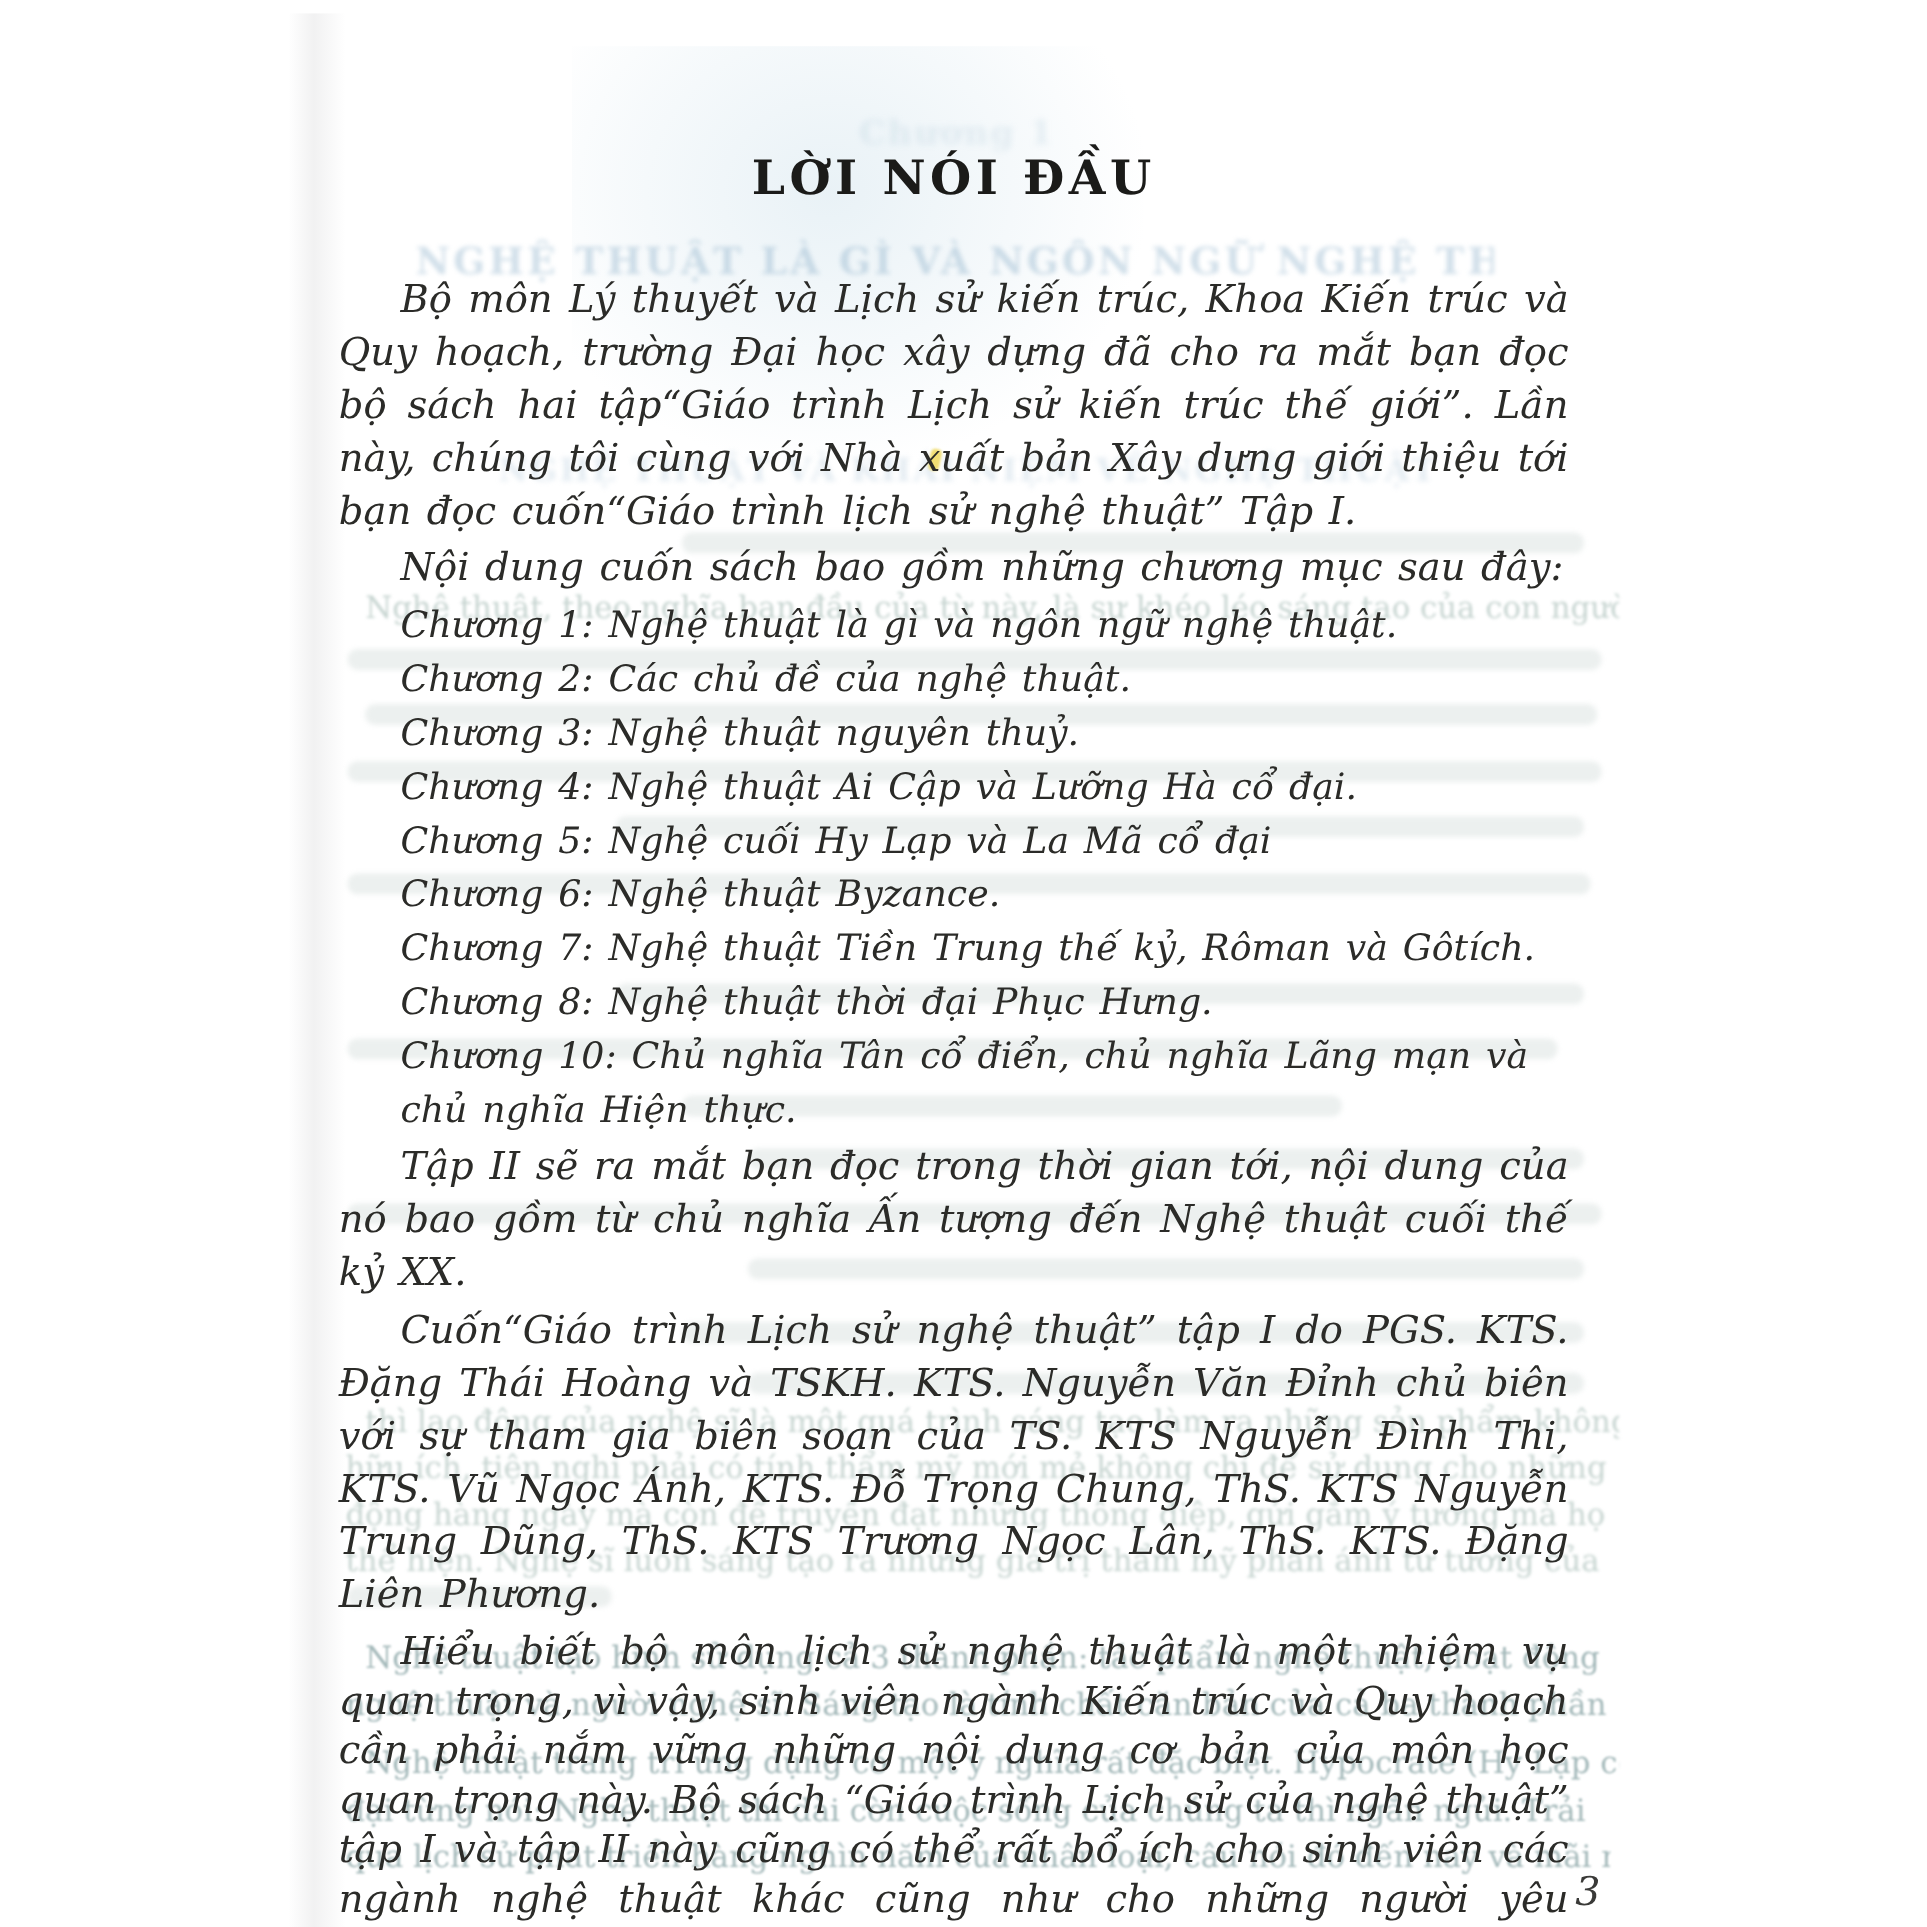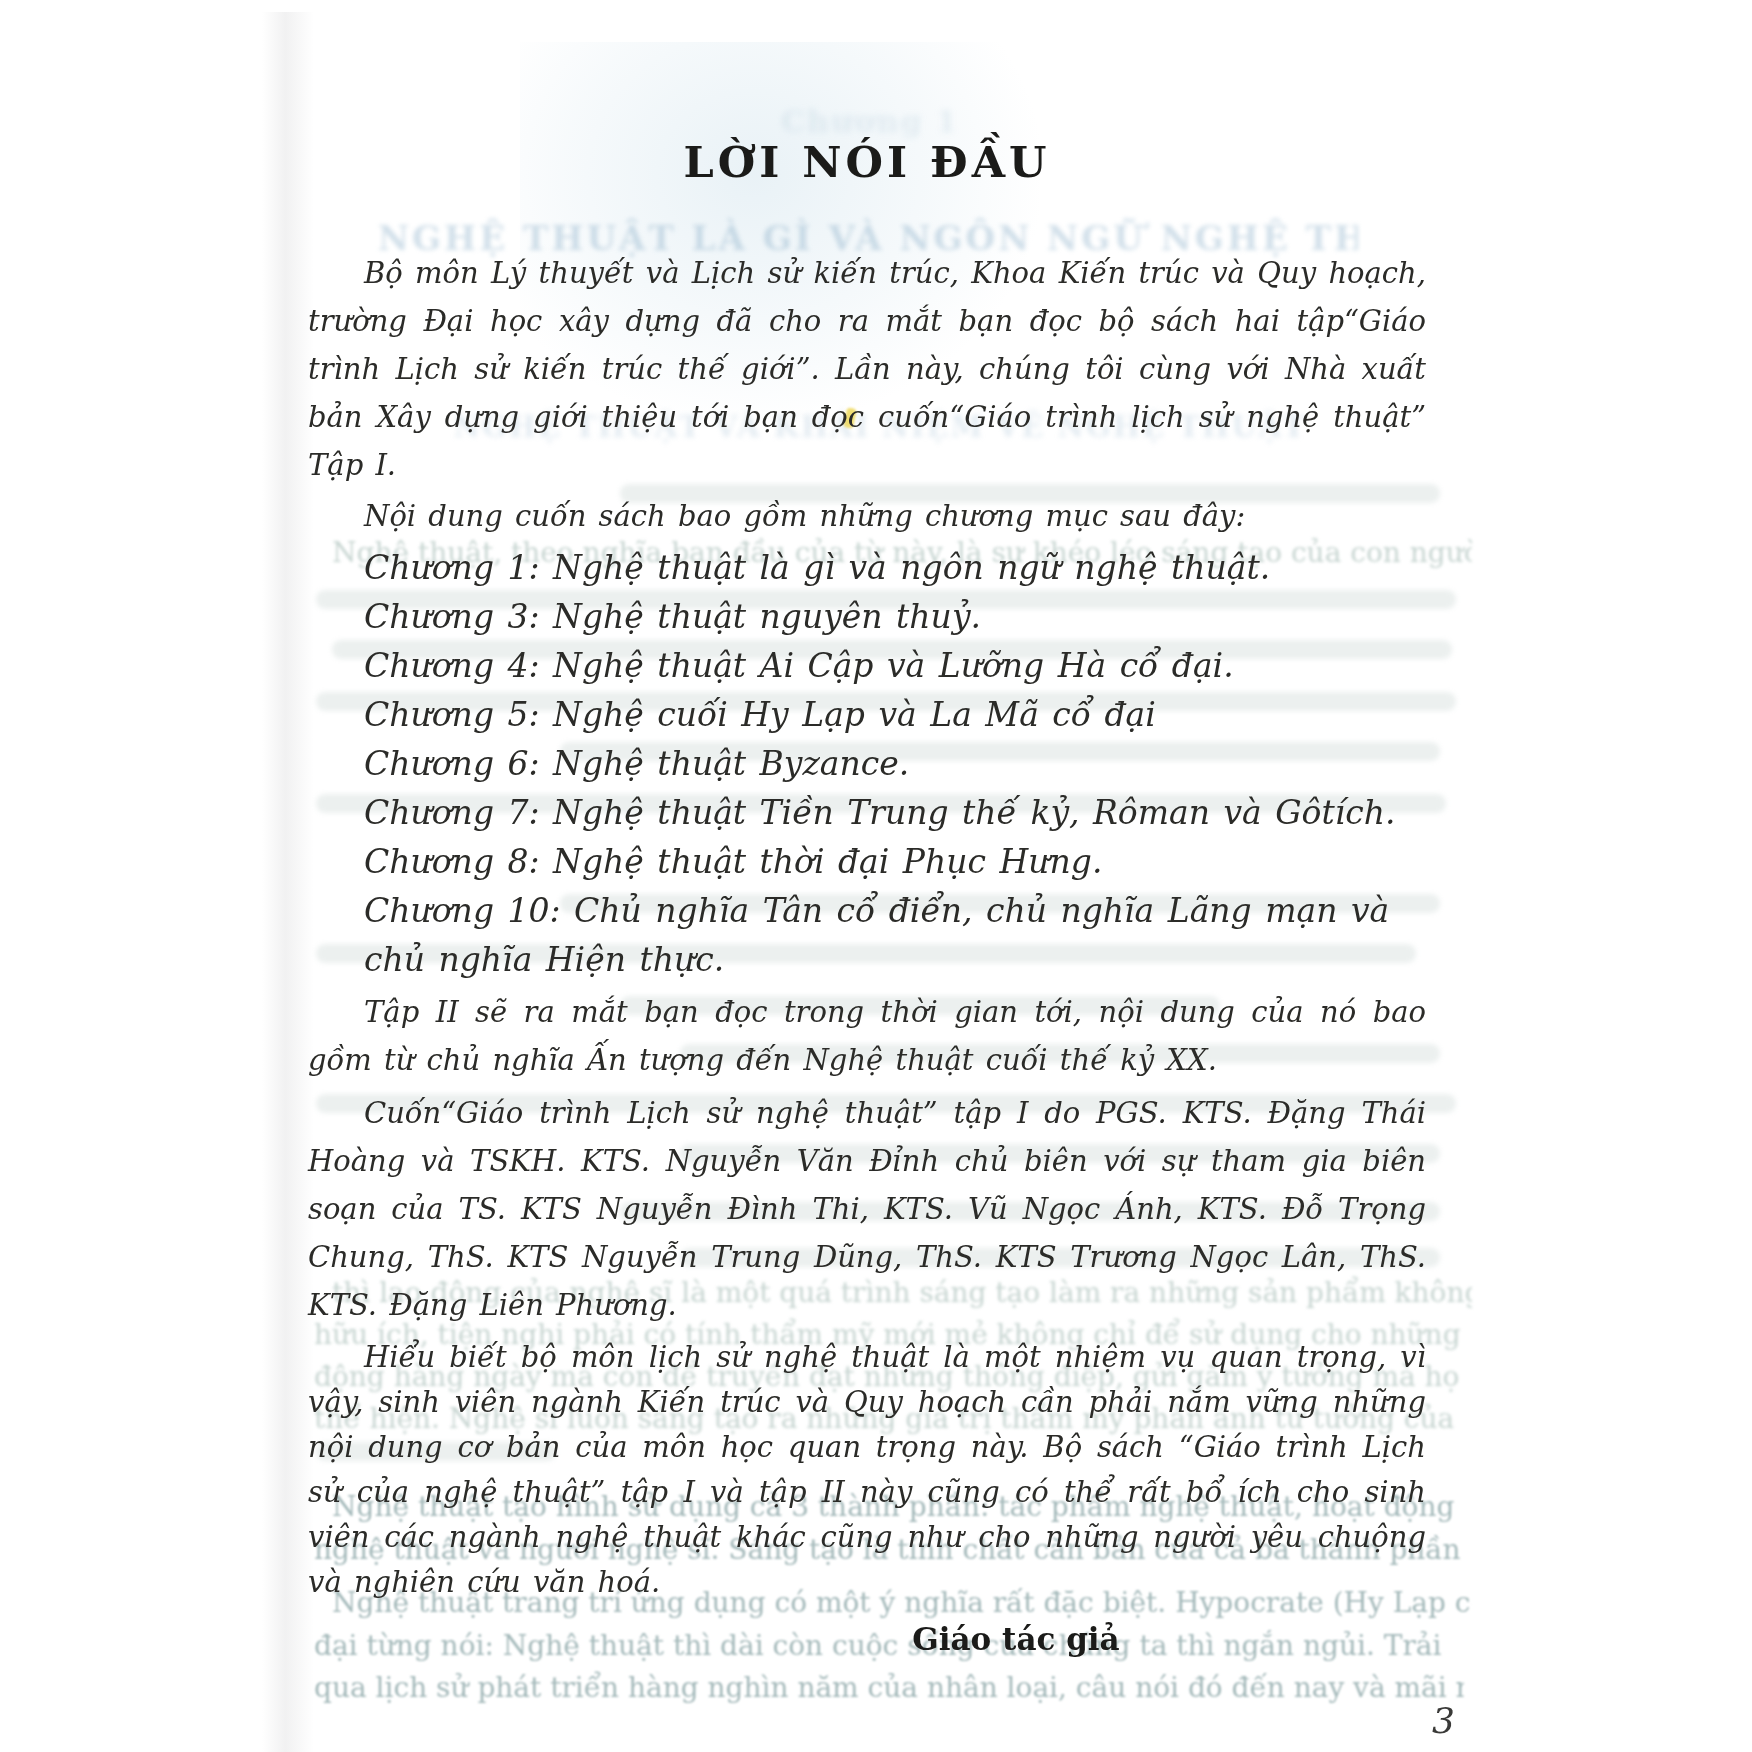--- a/index.html
+++ b/index.html
@@ -28,21 +28,21 @@
   }
   h1.title{
     margin:0 0 62px 0;
     font-size:43px;line-height:1.15;
     font-weight:bold;font-style:normal;
     text-align:center;letter-spacing:4px;
     color:#1b1b19;
   }
   p.body{
     margin:0 0 3px 0;
-    font-size:29px;line-height:48px;
+    font-size:35px;line-height:48px;
     font-style:italic;
     text-align:justify;
     word-spacing:3px;
     text-indent:56px;
   }
   p.chapter{
     margin:0;
     font-size:33px;line-height:49px;
     font-style:italic;
     text-align:left;
@@ -154,20 +154,21 @@
 
   <div class="content">
     <h1 class="title">LỜI NÓI ĐẦU</h1>
 
     <p class="body">Bộ môn Lý thuyết và Lịch sử kiến trúc, Khoa Kiến trúc và Quy hoạch, trường Đại học xây dựng đã cho ra mắt bạn đọc bộ sách hai tập“Giáo trình Lịch sử kiến trúc thế giới”. Lần này, chúng tôi cùng với Nhà xuất bản Xây dựng giới thiệu tới bạn đọc cuốn“Giáo trình lịch sử nghệ thuật” Tập I.</p>
 
     <p class="body">Nội dung cuốn sách bao gồm những chương mục sau đây:</p>
 
     <div class="chapters">
       <p class="chapter">Chương 1: Nghệ thuật là gì và ngôn ngữ nghệ thuật.</p>
+      <p class="chapter">Chương 2: Các chủ đề của nghệ thuật.</p>
       <p class="chapter">Chương 3: Nghệ thuật nguyên thuỷ.</p>
       <p class="chapter">Chương 4: Nghệ thuật Ai Cập và Lưỡng Hà cổ đại.</p>
       <p class="chapter">Chương 5: Nghệ cuối Hy Lạp và La Mã cổ đại</p>
       <p class="chapter">Chương 6: Nghệ thuật Byzance.</p>
       <p class="chapter">Chương 7: Nghệ thuật Tiền Trung thế kỷ, Rôman và Gôtích.</p>
       <p class="chapter">Chương 8: Nghệ thuật thời đại Phục Hưng.</p>
       <p class="chapter">Chương 10: Chủ nghĩa Tân cổ điển, chủ nghĩa Lãng mạn và chủ nghĩa Hiện thực.</p>
     </div>
 
     <p class="body" style="margin-top:4px;">Tập II sẽ ra mắt bạn đọc trong thời gian tới, nội dung của nó bao gồm từ chủ nghĩa Ấn tượng đến Nghệ thuật cuối thế kỷ XX.</p>

